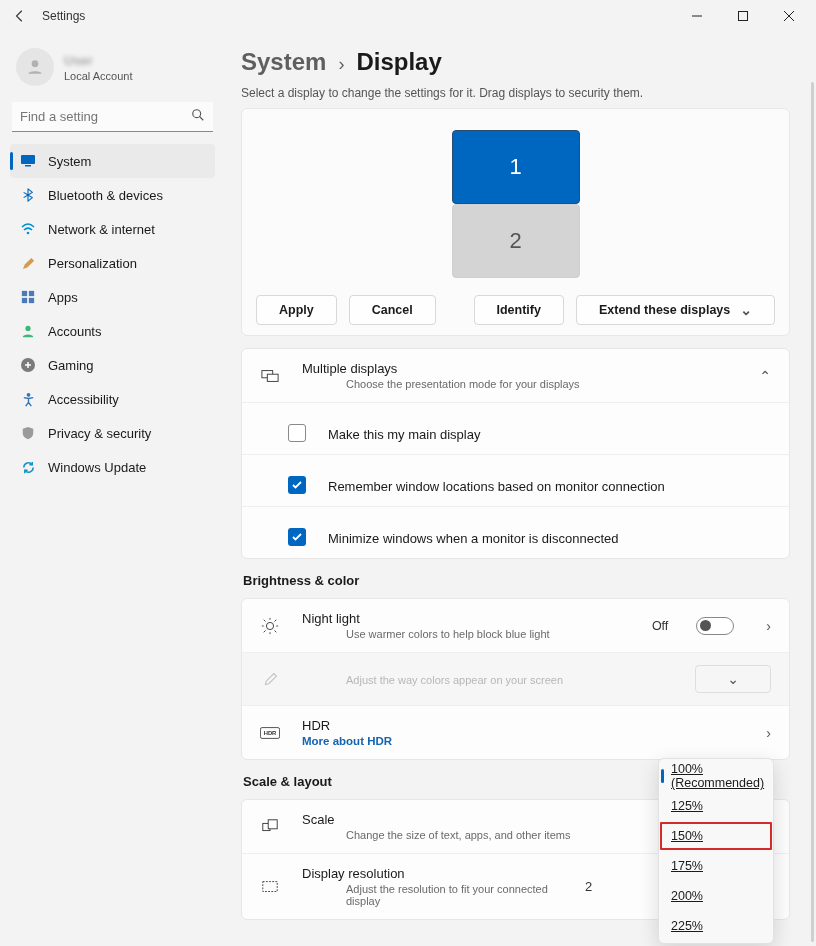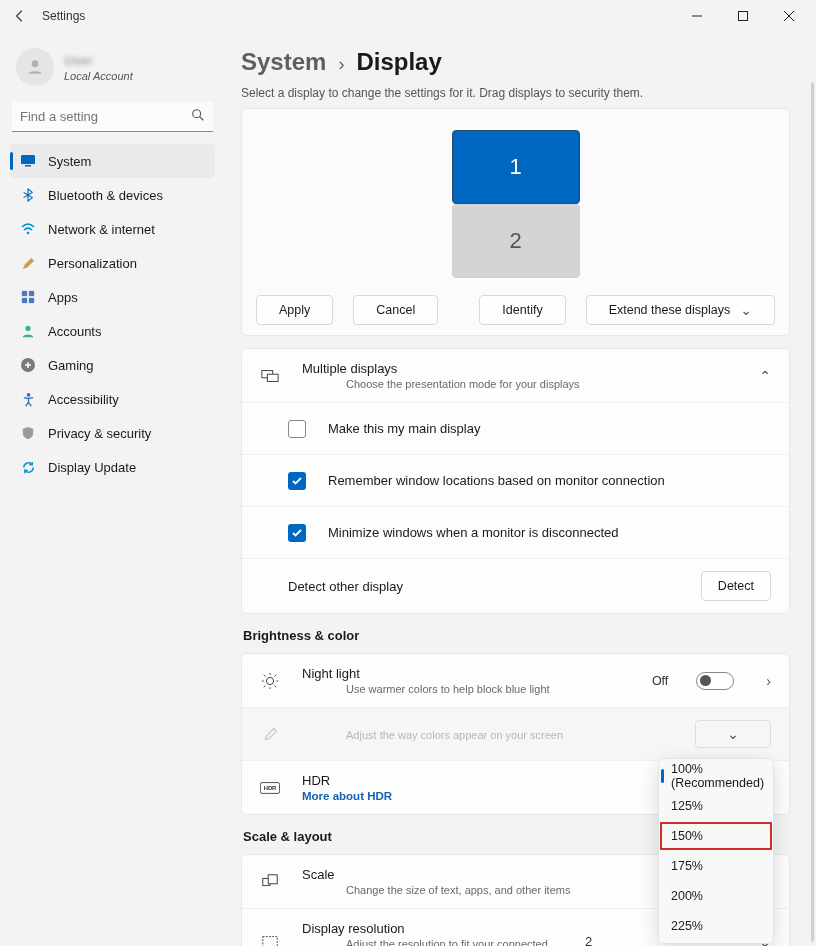--- a/index.html
+++ b/index.html
@@ -7,21 +7,21 @@
   .window { position:relative; width:100%; height:100%; }
   .titlebar { display:flex; align-items:center; height:32px; padding:0 4px 0 8px;justify-content:space-between; }
   .titlebar .back { width:24px; height:24px; display:flex; align-items:center; justify-content:center; font-size:14px; color:#333; border-radius:4px; cursor:default; }
   .titlebar .title { margin-left:10px; font-size:12px; color:#333; }
   .titlebar .spacer { flex:1; }
   .winbtns { display:flex; }
   .winbtn { width:46px; height:32px; display:flex; align-items:center; justify-content:center; }
   .winbtn svg { display:block; }
   .body { display:flex; height:calc(100% - 32px); }
   .sidebar { width:225px; padding:12px 10px 0 10px; }
-  .user { display:flex; align-items:center; gap:10px; padding:4px 6px 16px 6px;font-style:italic; }
+  .user { display:flex; align-items:center; gap:10px; padding:4px 6px 16px 6px; }
   .avatar { width:38px; height:38px; border-radius:50%; background:#e5e5e5; display:flex; align-items:center; justify-content:center; }
   .avatar svg { width:20px; height:20px; opacity:.55; }
   .user-name { font-weight:600; font-size:13px; color:#aaa; filter:blur(2px); }
   .user-sub { font-size:11px; color:#555; margin-top:2px; }
   .search { position:relative; margin:0 2px 12px 2px; }
   .search input { width:100%; height:30px; padding:0 30px 0 8px; border:none; border-bottom:1px solid #888; background:#fbfbfb; font-size:13px; outline:none; }
   .search .sicon { position:absolute; right:8px; top:6px; color:#555; }
   .nav { display:flex; flex-direction:column; gap:0; }
   .nav-item { display:flex; align-items:center; gap:12px; height:34px; padding:0 10px 0 10px; border-radius:4px; font-size:13px; position:relative; }
   .nav-item.active { background:#eaeaea; }
@@ -31,46 +31,46 @@
   .breadcrumb { display:flex; align-items:baseline; gap:12px; margin:6px 0 10px 0; }
   .breadcrumb .parent { font-size:24px; font-weight:600; color:#5f5f5f; }
   .breadcrumb .chev { font-size:18px; color:#5f5f5f; }
   .breadcrumb .current { font-size:24px; font-weight:600; }
   .subtext { font-size:12px; color:#555; margin-bottom:8px; }
   .arrange-box { border:1px solid #e7e7e7; border-radius:6px; background:#fbfbfb; padding:0 0 10px 0; margin-bottom:12px; }
   .monitors { height:180px; display:flex; flex-direction:column; align-items:center; justify-content:center; gap:0; padding-top:10px; }
   .mon { width:128px; height:74px; display:flex; align-items:center; justify-content:center; font-size:22px; color:#fff; border-radius:4px; }
   .mon1 { background:#0067c0; border:1px solid #2a4b6b; }
   .mon2 { background:#d4d4d4; color:#555; border:1px solid #d0d0d0; }
-  .arrange-btns { display:flex; gap:20px; padding:6px 14px 0 14px; align-items:center; }
+  .arrange-btns { display:flex; gap:12px; padding:6px 14px 0 14px; align-items:center;font-weight:bold; }
   .btn { height:30px; padding:0 22px; border:1px solid #d8d8d8; background:#fefefe; border-radius:4px; font-size:12.5px; display:inline-flex; align-items:center; justify-content:center; }
   .btn.small { padding:0 16px; }
   .extend-btn { display:flex; align-items:center; gap:10px; }
   .card { border:1px solid #e7e7e7; border-radius:6px; background:#fdfdfd; margin-bottom:14px; }
   .row { display:flex; align-items:center; padding:12px 18px; border-top:1px solid #efefef; min-height:52px; gap:22px; position:relative; }
   .row:first-child { border-top:none; }
   .row .ricon { width:20px; display:flex; justify-content:center; color:#333; }
   .row .rlabel { flex:1; }
   .row .rtitle { font-size:13px; }
   .row .rsub { font-size:11px; color:#6a6a6a; margin-top:2px;margin-left:44px; }
   .row .rlink { font-size:11.5px; color:#1463b0; margin-top:2px; font-weight:700; }
-  .row.sub { padding-left:46px; }
+  .row.sub { padding-left:46px;align-items:flex-end; }
   .chk { width:18px; height:18px; border-radius:3px; display:inline-flex; align-items:center; justify-content:center; flex:0 0 18px; }
   .chk.off { border:1.5px solid #888; background:#fff; }
   .chk.on { background:#0067c0; color:#fff; }
   .chevron { font-size:14px; color:#555; }
   .toggle { width:38px; height:18px; border:1px solid #888; border-radius:10px; position:relative; background:#fff; }
   .toggle .knob { position:absolute; width:11px; height:11px; background:#555; border-radius:50%; top:2.5px; left:3px; }
   .off-label { font-size:12.5px; color:#333; margin-right:6px; }
   .disabled .rtitle, .disabled .rsub { color:#b7b7b7; }
   .disabled { background:#f6f6f6; }
   .dd-placeholder { width:76px; height:28px; border:1px solid #dedede; border-radius:4px; display:flex; align-items:center; justify-content:center; color:#aaa; }
   .section-title { font-size:13px; font-weight:600; margin:6px 0 10px 2px; }
   .popup { position:absolute; width:116px; background:#f8f8f8; border:1px solid #e2e2e2; border-radius:6px; box-shadow:0 6px 20px rgba(0,0,0,.14); right:42px; top:758px; padding:2px 0; z-index:50; }
-  .popup .item { height:30px; display:flex; align-items:center; font-size:12.5px; padding:0 12px; position:relative; }
+  .popup .item { height:30px; display:flex; align-items:center; font-size:12.5px; padding:0 12px; position:relative;text-decoration:underline; }
   .popup .item.sel::before { content:""; position:absolute; left:2px; top:8px; bottom:8px; width:3px; background:#0067c0; border-radius:2px; }
   .popup .item.hl { outline:2.5px solid #d42a2a; outline-offset:-3px; border-radius:2px; }
   .res-peek { font-size:13px; color:#333; }
   .scrollbar { position:absolute; right:2px; top:82px; bottom:4px; width:3px; background:#cfcfcf; border-radius:2px; }
   .flex-spacer { flex:1; }
 </style>
 </head>
 <body>
 
 <div class="window">
@@ -205,21 +205,21 @@
             </span>
           <span>Privacy &amp; security</span>
         </div>
         <div class="nav-item">
           <span class="nicon">
               <svg width="15" height="15" viewBox="0 0 16 16">
                 <path d="M3 8a5 5 0 0 1 9-3M13 8a5 5 0 0 1-9 3" stroke="#1893c8" stroke-width="1.6" fill="none"></path>
                 <path d="M12 2v3h-3M4 14v-3h3" stroke="#1893c8" stroke-width="1.6" fill="none"></path>
               </svg>
             </span>
-          <span>Display Update</span>
+          <span>Windows Update</span>
         </div>
       </div>
     </div>
 
     <div class="content">
       <div class="breadcrumb">
         <span class="parent">System</span>
         <span class="chev">›</span>
         <span class="current">Display</span>
       </div>
@@ -268,25 +268,20 @@
             </span>
           <span class="rtitle">Remember window locations based on monitor connection</span>
         </div>
         <div class="row sub">
           <span class="chk on">
               <svg width="12" height="12" viewBox="0 0 12 12">
                 <path d="M2 6l2.5 2.5L10 3" stroke="#fff" stroke-width="1.8" fill="none"></path>
               </svg>
             </span>
           <span class="rtitle">Minimize windows when a monitor is disconnected</span>
-        </div>
-        <div class="row sub">
-          <span class="rtitle">Detect other display</span>
-          <div class="flex-spacer"></div>
-          <div class="btn small">Detect</div>
         </div>
       </div>
 
       <div class="section-title">Brightness &amp; color</div>
       <div class="card">
         <div class="row">
           <span class="ricon">
               <svg width="18" height="18" viewBox="0 0 20 20">
                 <circle cx="10" cy="10" r="4" stroke="#333" fill="none"></circle>
                 <g stroke="#333">

